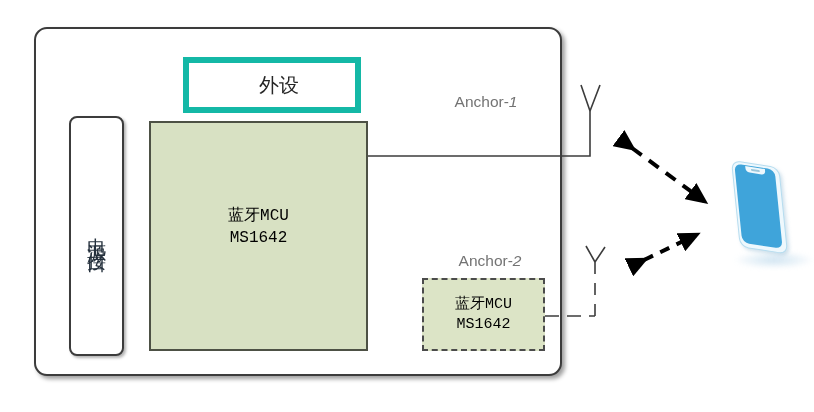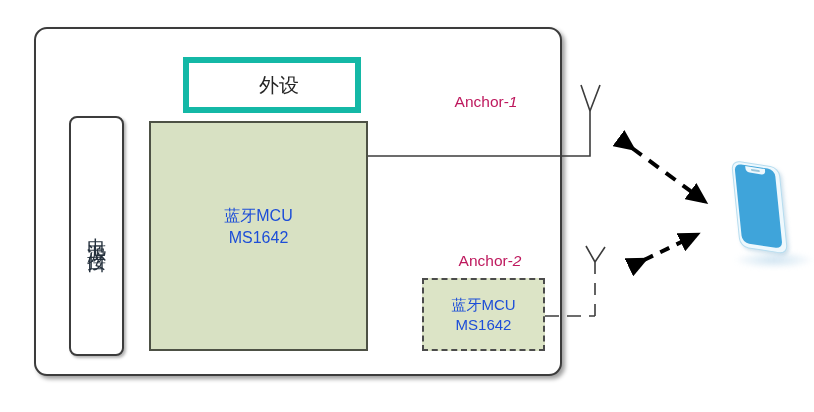--- a/index.html
+++ b/index.html
@@ -31,24 +31,24 @@
     writing-mode:vertical-rl;text-orientation:upright;
     font-size:19px;letter-spacing:7px;color:#24303c;
   }
   
   .mcu-box{
     position:absolute;left:149px;top:121px;width:219px;height:230px;
     background:#d8e1c3;border:2px solid #4d5145;
     display:flex;flex-direction:column;align-items:center;justify-content:center;
     padding-bottom:18px;box-sizing:border-box;
   }
-  .mcu-line{font-size:16px;line-height:22px;color:#1d4ed8;}
+  .mcu-line{font-size:16px;line-height:22px;color:#000000;font-family:Liberation Mono, monospace;}
   
   .anchor-label{
-    position:absolute;width:100px;text-align:center;font-size:15.5px;color:#be185d;
+    position:absolute;width:100px;text-align:center;font-size:15.5px;color:#737373;
   }
   .anchor-label em{font-style:italic;}
   .anchor1-label{left:436px;top:93px;}
   .anchor2-label{left:440px;top:252px;}
   
   .anchor2-box{
     position:absolute;left:422px;top:278px;width:123px;height:73px;
     background:#dce4c6;border:2.5px dashed #4b4b4b;box-sizing:border-box;
     display:flex;flex-direction:column;align-items:center;justify-content:center;
   }

